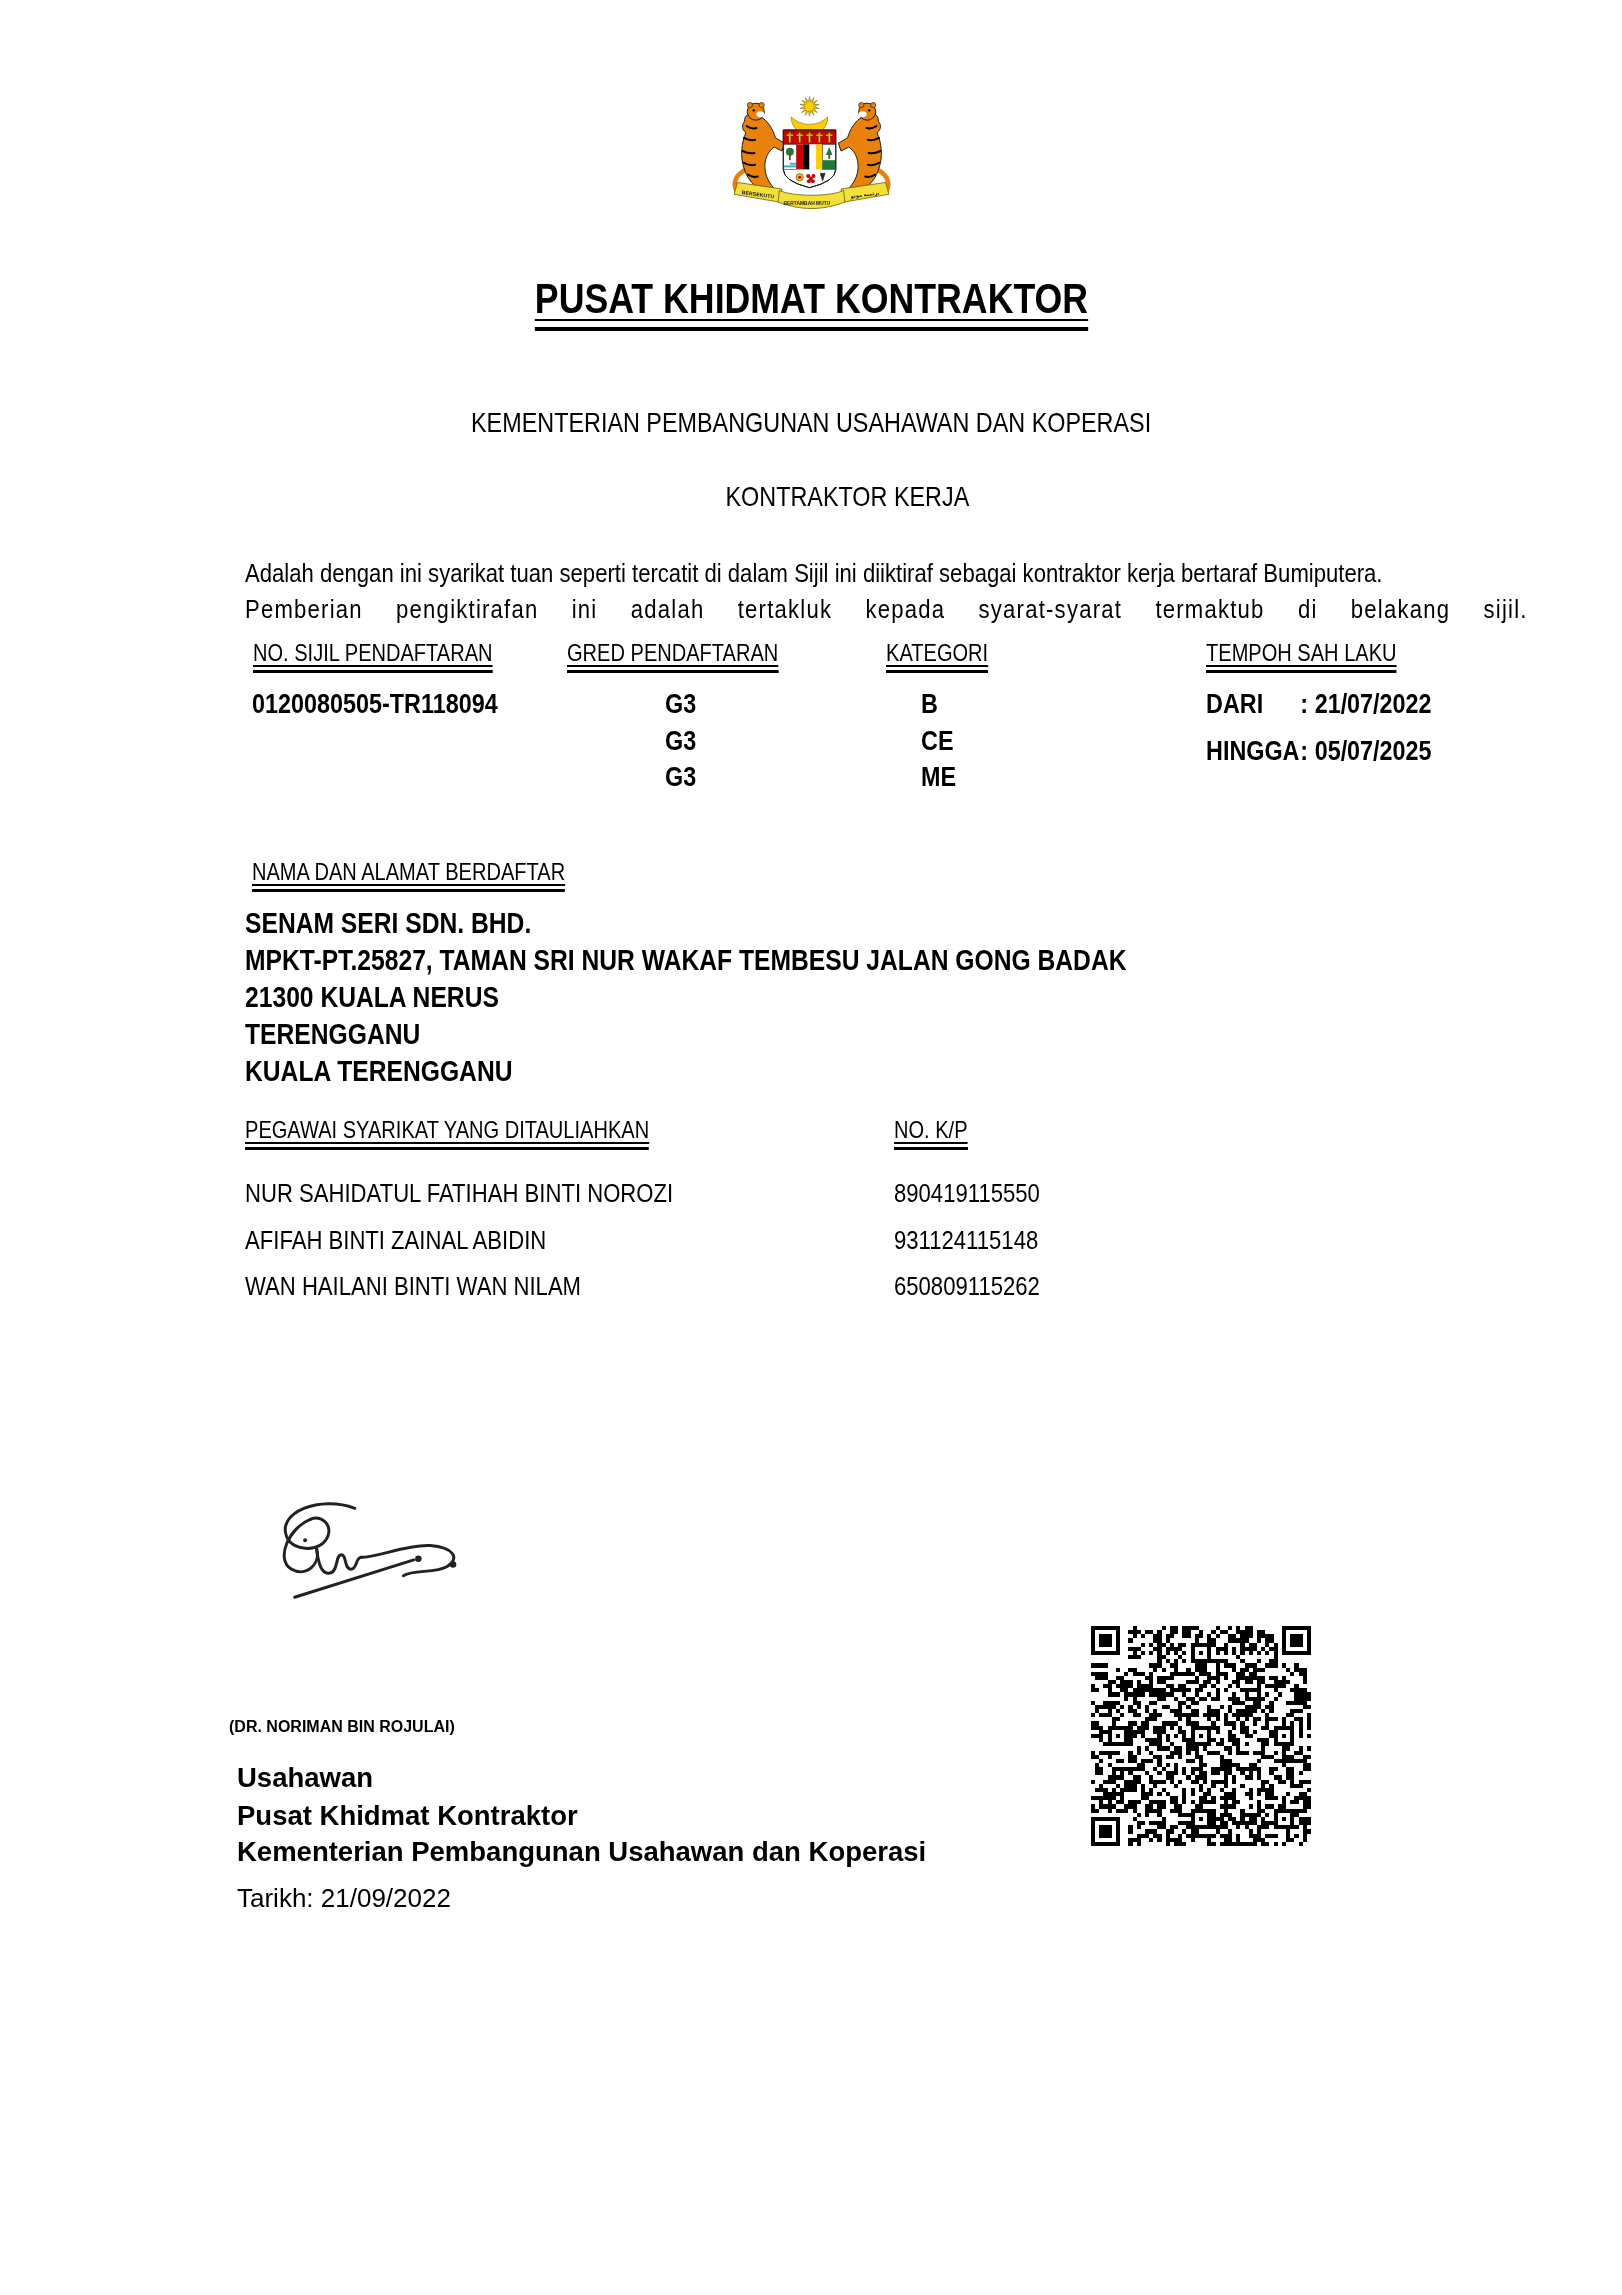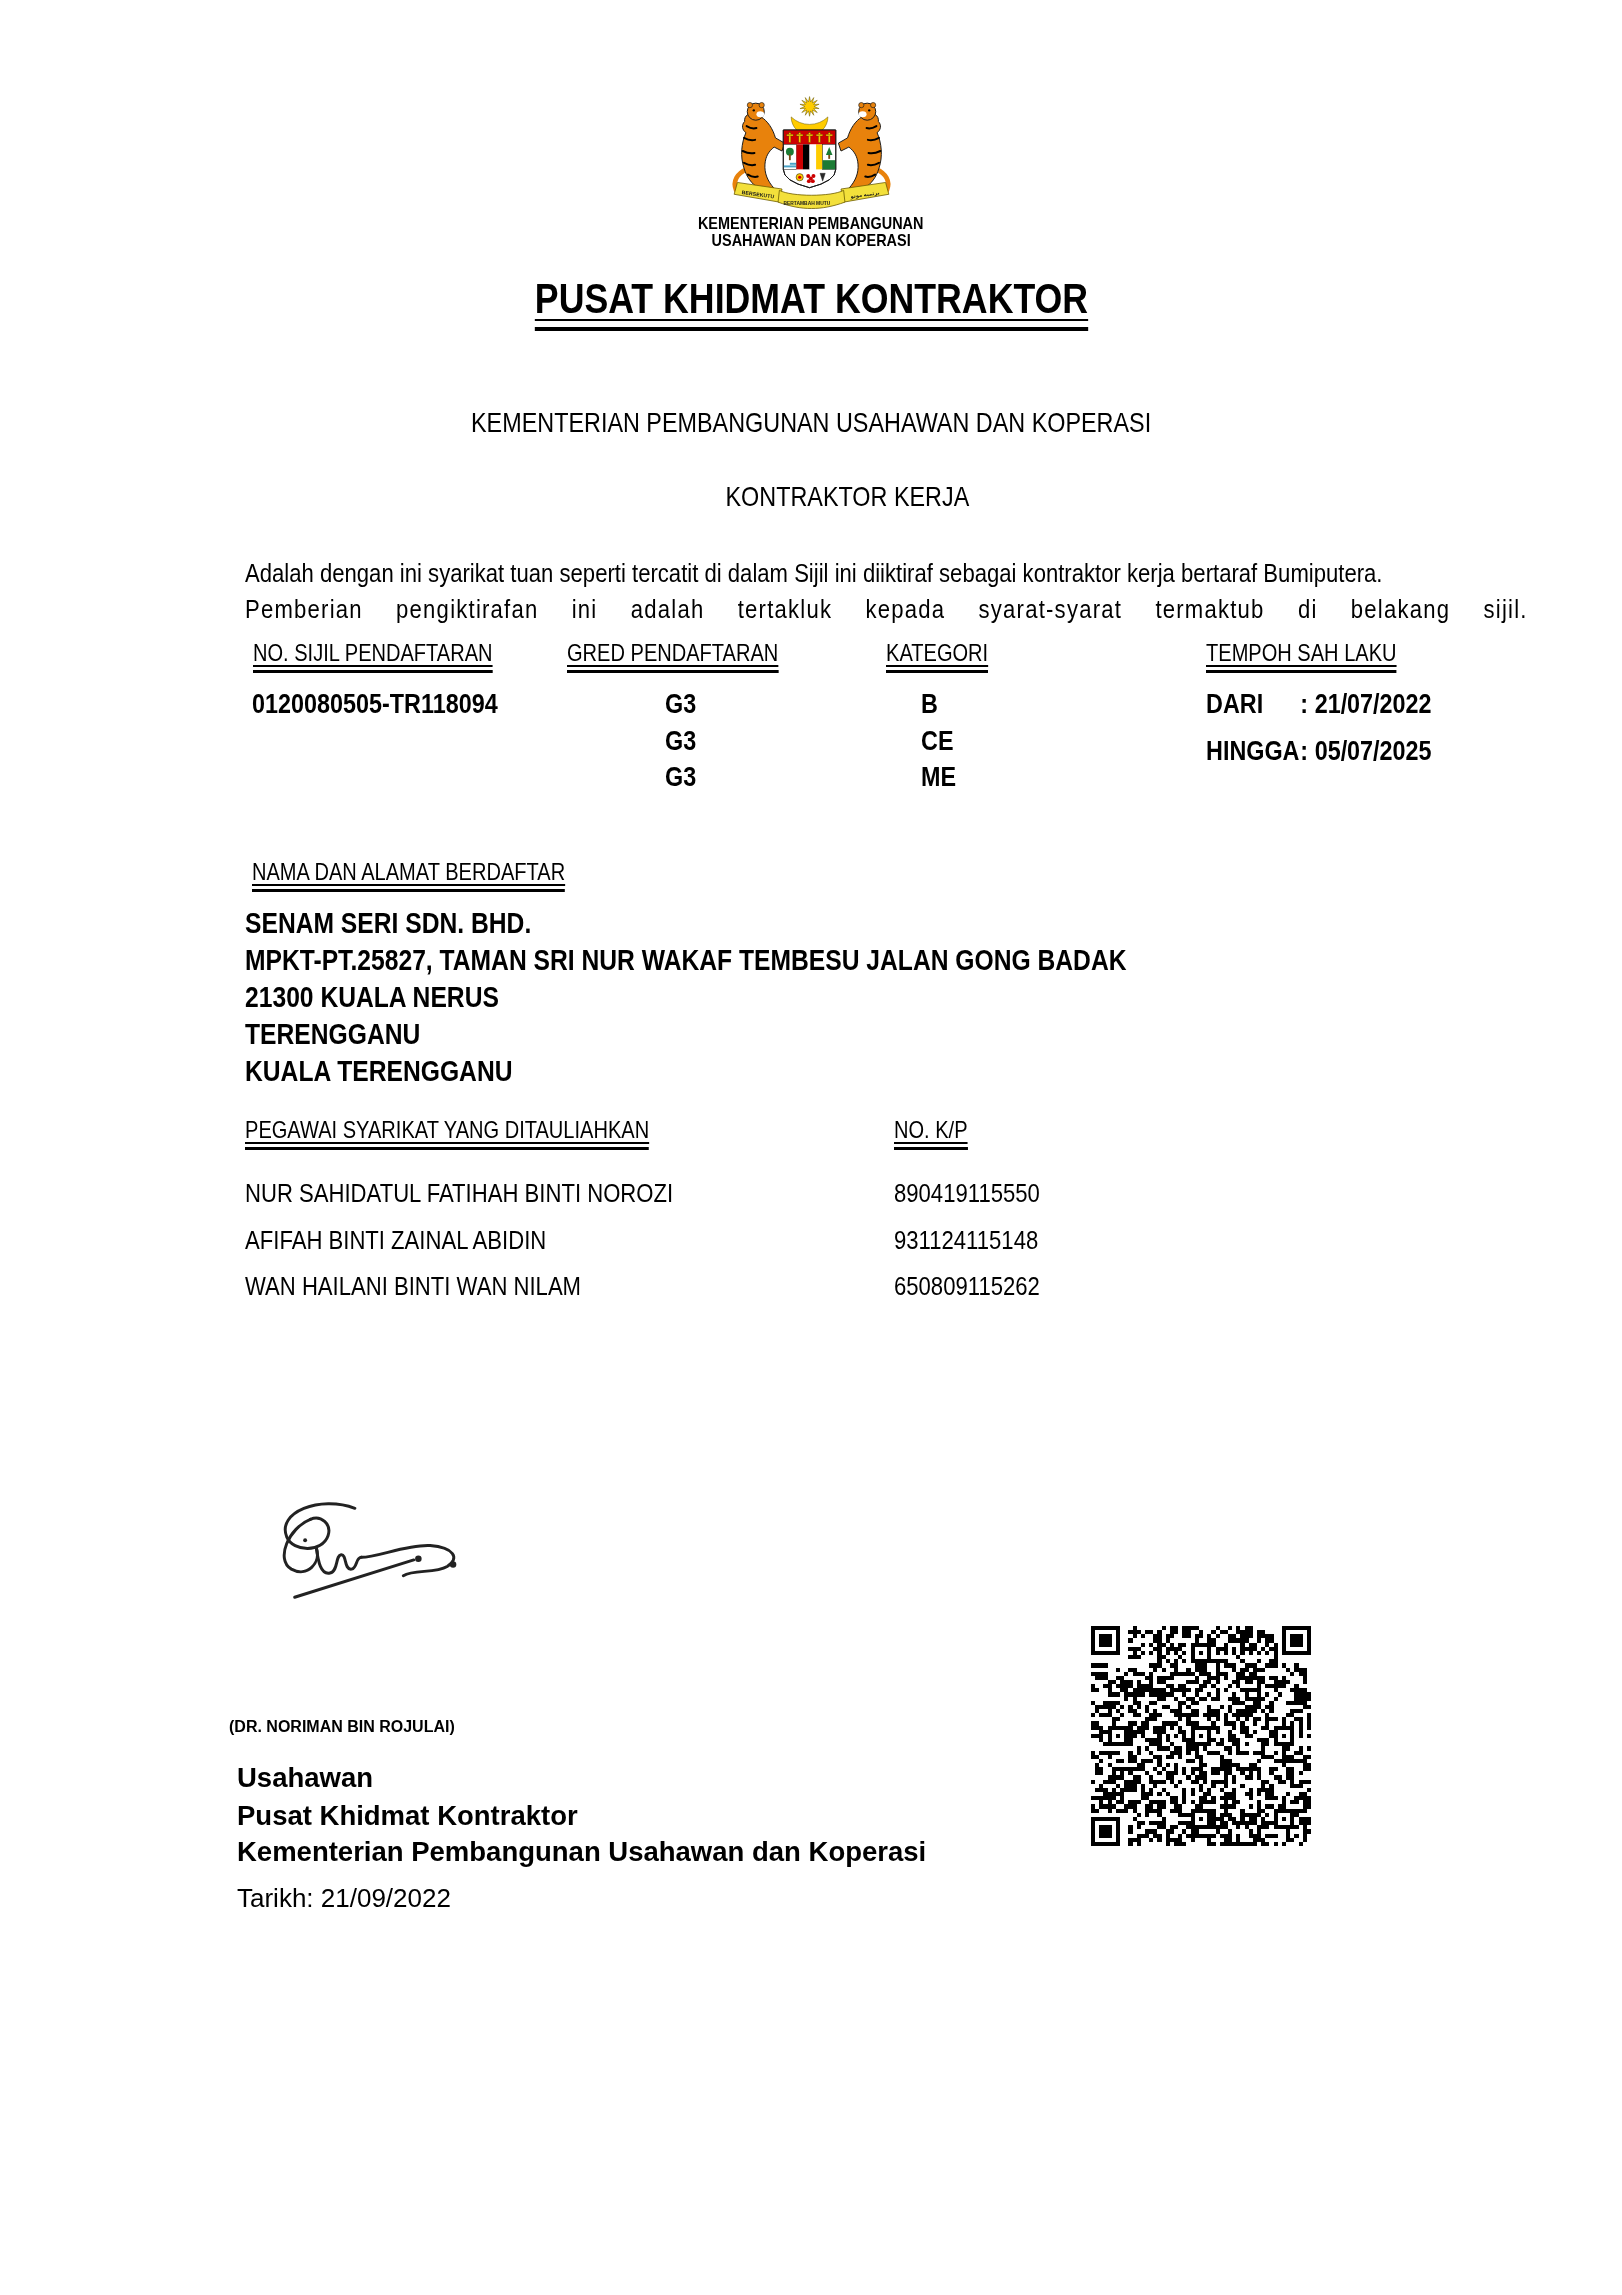--- a/index.html
+++ b/index.html
@@ -106,26 +106,20 @@
         <path d="M22 138 L90 148 L86 168 L17 156 Z" fill="#F3E03B"></path>
         <path d="M248 138 L180 148 L184 168 L253 156 Z" fill="#F3E03B"></path>
         <path d="M86 150 C 105 160 165 160 184 150 L186 168 C 150 181 120 181 84 168 Z" fill="#F3E03B"></path>
       </g>
       <text x="53" y="159" font-size="8" font-weight="bold" fill="#1a1a1a" text-anchor="middle" transform="rotate(8 53 159)">BERSEKUTU</text>
       <text x="128" y="172" font-size="7.5" font-weight="bold" fill="#1a1a1a" text-anchor="middle">BERTAMBAH MUTU</text>
       <text x="217" y="159" font-size="8" font-weight="bold" fill="#1a1a1a" text-anchor="middle" transform="rotate(-8 217 159)">برتمبه موتو</text>
     </svg>
   </div>
 
-  <div class="cwrap" style="top:215px;">
-    <span class="cxc mini1">KEMENTERIAN PEMBANGUNAN</span>
-  </div>
-  <div class="cwrap" style="top:232px;">
-    <span class="cxc mini1">USAHAWAN DAN KOPERASI</span>
-  </div>
 
   <div class="cwrap" style="top:275px;">
     <span class="cxc title title-u">PUSAT KHIDMAT KONTRAKTOR</span>
   </div>
 
   <div class="cwrap" style="top:407px;">
     <span class="cxc sub">KEMENTERIAN PEMBANGUNAN USAHAWAN DAN KOPERASI</span>
   </div>
   <div class="cwrap" style="top:481px;padding-left:36px;">
     <span class="cxc sub">KONTRAKTOR KERJA</span>

